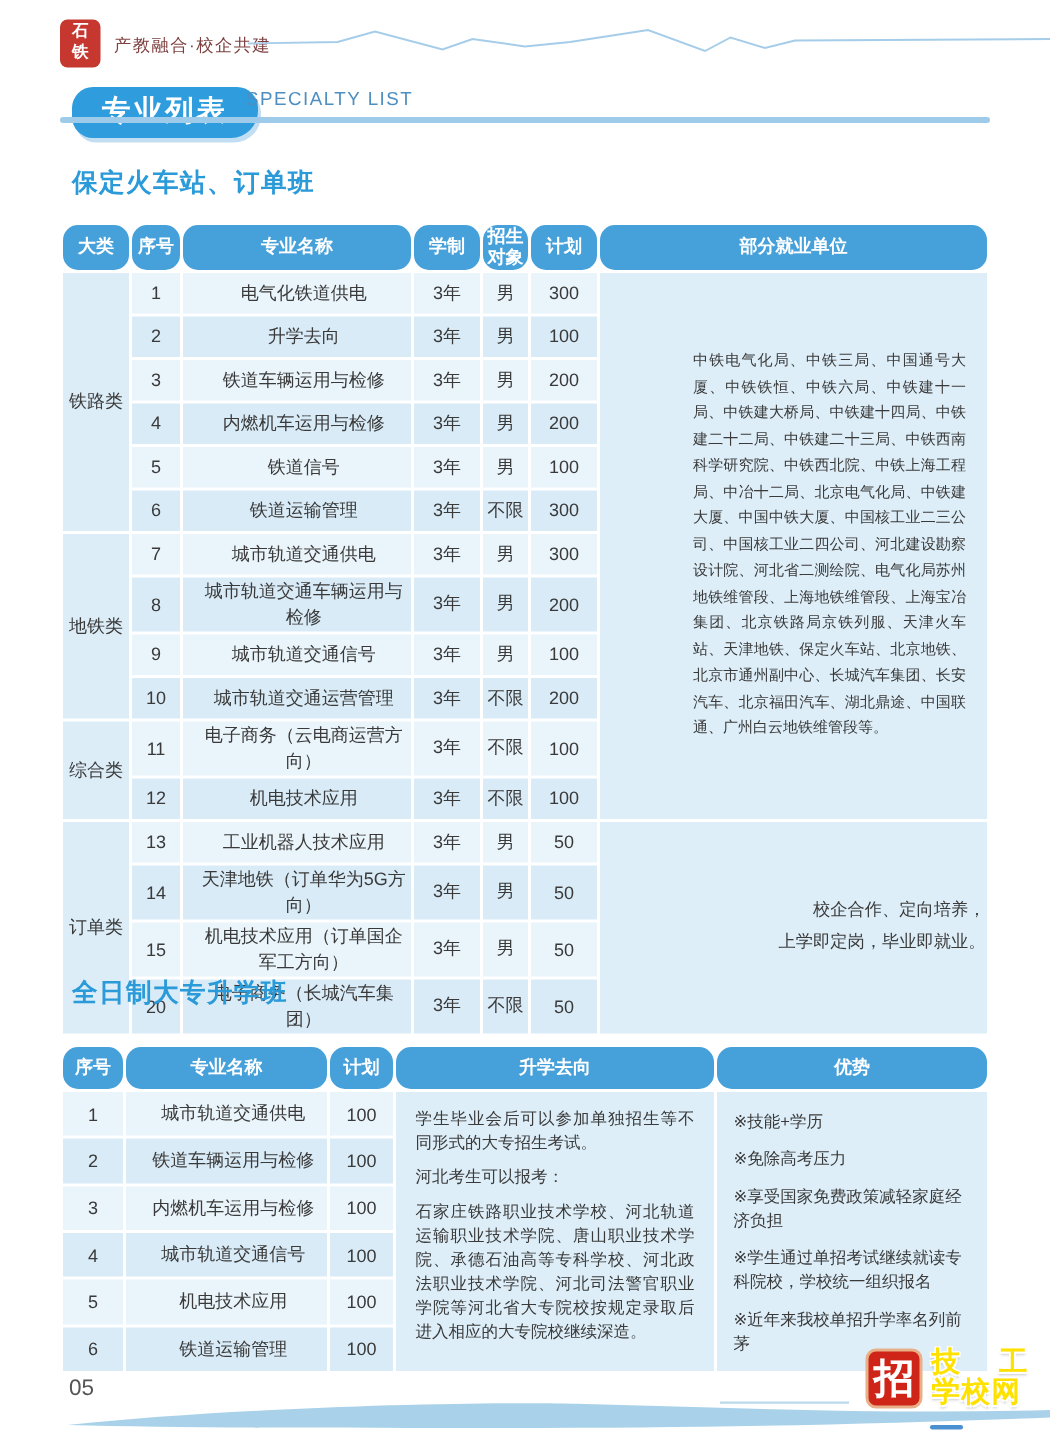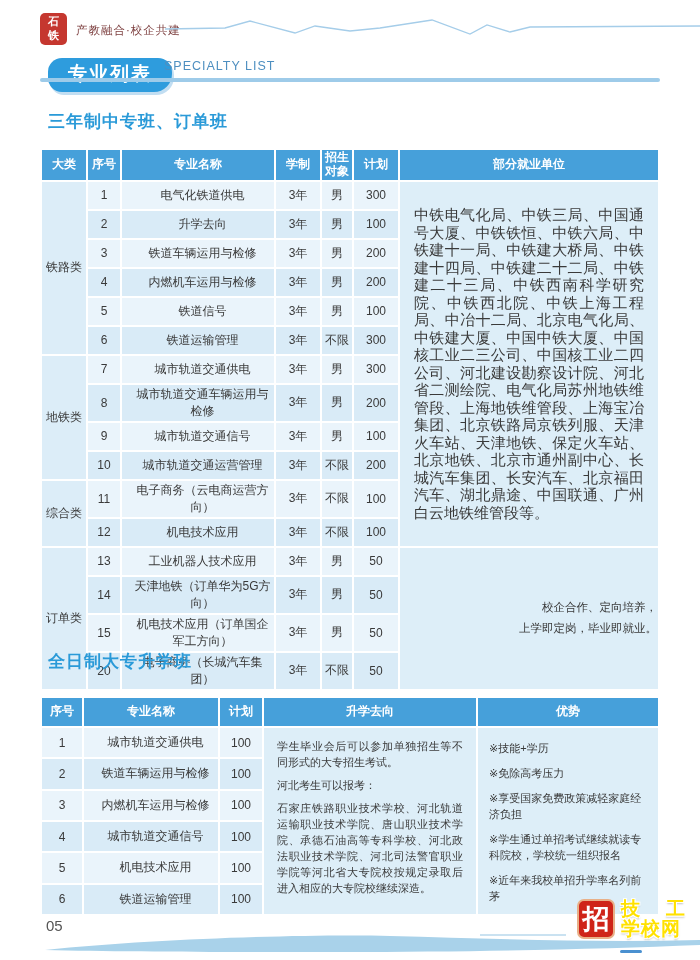--- a/index.html
+++ b/index.html
@@ -22,32 +22,32 @@
   
   .sec-title{position:absolute;left:48px;font-size:17px;font-weight:bold;color:#2a9ad8;letter-spacing:1px;}
   .s1-title{top:110px;}
   .s2-title{top:650px;}
   
   table{position:absolute;left:40px;width:620px;table-layout:fixed;
     border-collapse:separate;border-spacing:2px;}
   .t1{top:148px;}
   .t2{top:696px;}
   th{background:#46a0da;color:#fff;font-size:12px;font-weight:bold;text-align:center;
-     padding:1px 0;line-height:1.15;}
+     padding:1px 0;line-height:1.15;border-radius:10px;}
   .t1 th{height:24px;}
   .t2 th{height:26px;}
   td{font-size:12px;color:#3a3a3a;text-align:center;}
   .t1 td{height:25px;}
   .t2 td{height:26px;}
   tr.a td{background:#eaf4fb;}
   tr.b td{background:#d9ebf7;}
   td.cat{background:#dcedf8 !important;font-size:12px;margin-left:25px;}
   td.major{text-align:center;padding-left:10px;}
   td.merged{background:#ddeef8 !important;vertical-align:middle;}
-  .emp{padding:0 13px;text-align:justify;font-size:15px;line-height:17.5px;color:#3a3a3a;}
+  .emp{padding:0 13px;text-align:justify;font-size:10px;line-height:17.5px;color:#3a3a3a;margin-left:48px;}
   .note{padding-left:13px;text-align:right;font-size:11.5px;line-height:21px;}
   .note p{margin:0;}
   td.dest{background:#ddeef8 !important;vertical-align:top;text-align:left;}
   .dest-inner{padding:9px 12px 0 12px;font-size:11px;line-height:16px;text-align:justify;}
   .dest-inner p{margin:0 0 7px 0;}
   td.adv{background:#ddeef8 !important;vertical-align:top;text-align:left;}
   .adv-inner{padding:11px 10px 0 10px;font-size:11px;line-height:16px;}
   .adv-inner div{margin-bottom:9px;}
   
   .page-num{position:absolute;left:46px;top:917px;font-size:15px;color:#555;}
@@ -69,21 +69,21 @@
   <span>铁</span>
 </div>
 <div class="slogan">产教融合·校企共建</div>
 <svg class="zigzag" width="535" height="40">
   <polyline points="0,21 60,20 85,13 130,25 150,18 185,23 215,20 267,12 305,26 322,17 345,24 365,19 535,18" fill="none" stroke="#a5cde9" stroke-width="1.3"></polyline>
 </svg>
 <div class="badge">专业列表</div>
 <div class="badge-en">SPECIALTY LIST</div>
 <div class="divider"></div>
 
-<div class="sec-title s1-title">三年制中专班、订单班</div>
+<div class="sec-title s1-title">保定火车站、订单班</div>
 
 <table class="t1">
   <colgroup>
     <col style="width:44px">
       <col style="width:32px">
       <col style="width:152px">
       <col style="width:44px">
     <col style="width:30px">
       <col style="width:44px">
       <col style="width:258px">

